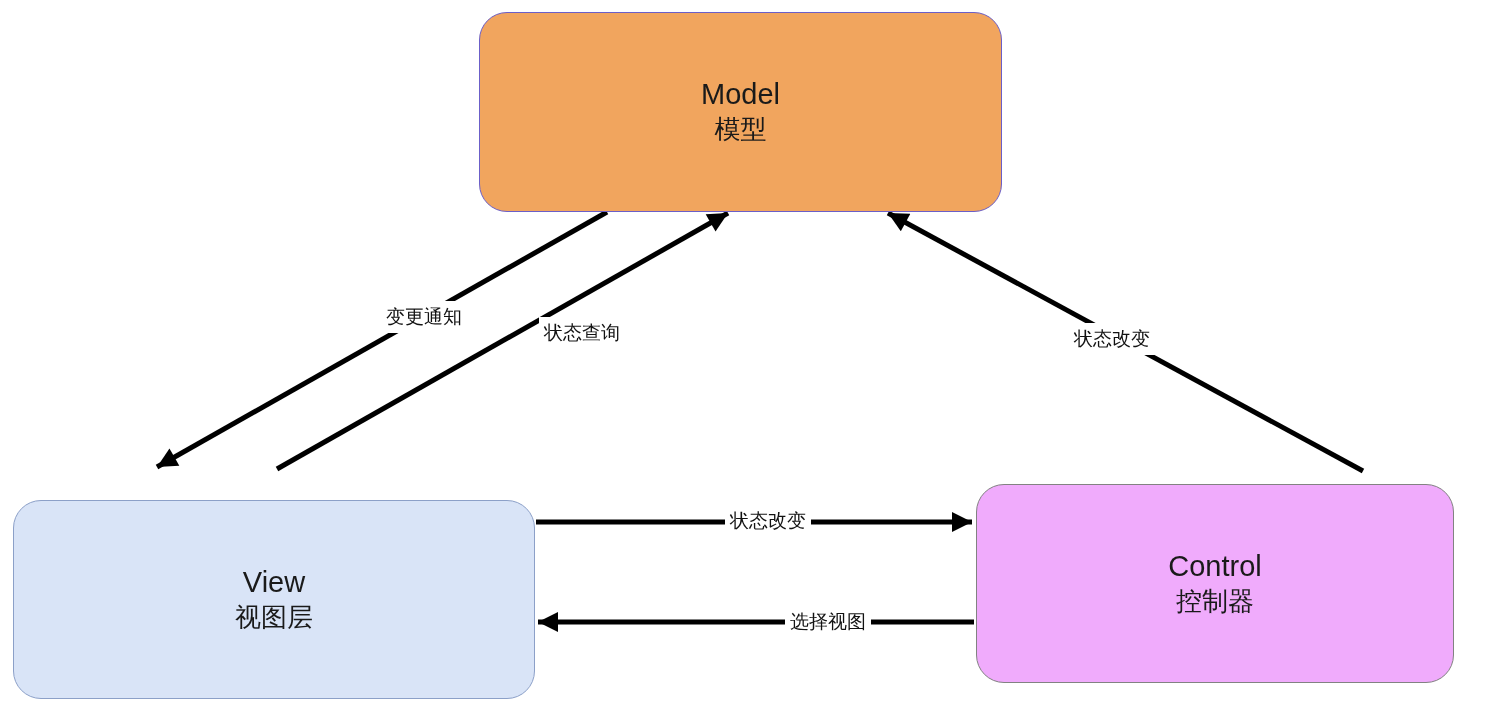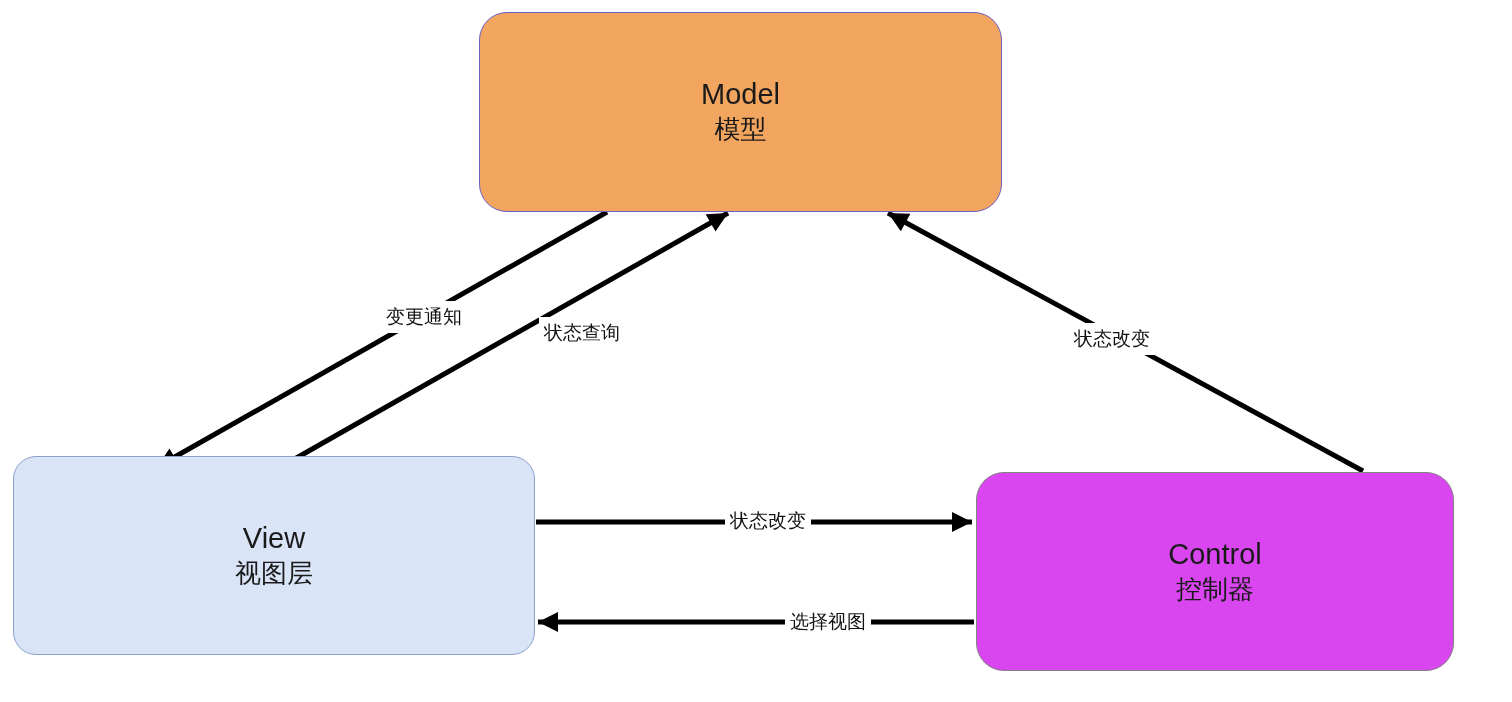--- a/index.html
+++ b/index.html
@@ -36,21 +36,21 @@
   }
   .node-title {
     font-size: 29px;
     line-height: 35px;
   }
   .node-subtitle {
     font-size: 26px;
     line-height: 35px;
   }
   .node-model { left: 479px; top: 12px;  width: 523px; height: 200px; }
-  .node-view  { left: 13px;  top: 456px; width: 522px; height: 199px; border-radius: 23px; }
+  .node-view  { left: 13px;  top: 500px; width: 522px; height: 199px; }
   .node-control { left: 976px; top: 472px; width: 478px; height: 199px; }
 
   .edge-label {
     position: absolute;
     transform: translate(-50%, -50%);
     background: #ffffff;
     color: #121212;
     font-size: 19px;
     line-height: 32px;
     padding: 0 5px;
@@ -84,21 +84,21 @@
   <div class="node node-model" style="background: rgb(241, 165, 94); border-color: rgb(107, 95, 200);">
     <div class="node-title">Model</div>
     <div class="node-subtitle">模型</div>
   </div>
 
   <div class="node node-view" style="background: rgb(217, 228, 247); border-color: rgb(140, 160, 200);">
     <div class="node-title">View</div>
     <div class="node-subtitle">视图层</div>
   </div>
 
-  <div class="node node-control" style="background: #d946ef; border-color: rgb(130, 130, 130);">
+  <div class="node node-control" style="background: #f0abfc; border-color: rgb(130, 130, 130); margin-top: 12px;">
     <div class="node-title">Control</div>
     <div class="node-subtitle">控制器</div>
   </div>
 
   <div class="edge-label label-change-notify">变更通知</div>
   <div class="edge-label label-state-query">状态查询</div>
   <div class="edge-label label-state-change">状态改变</div>
   <div class="edge-label label-user-action">状态改变</div>
   <div class="edge-label label-select-view">选择视图</div>
 

